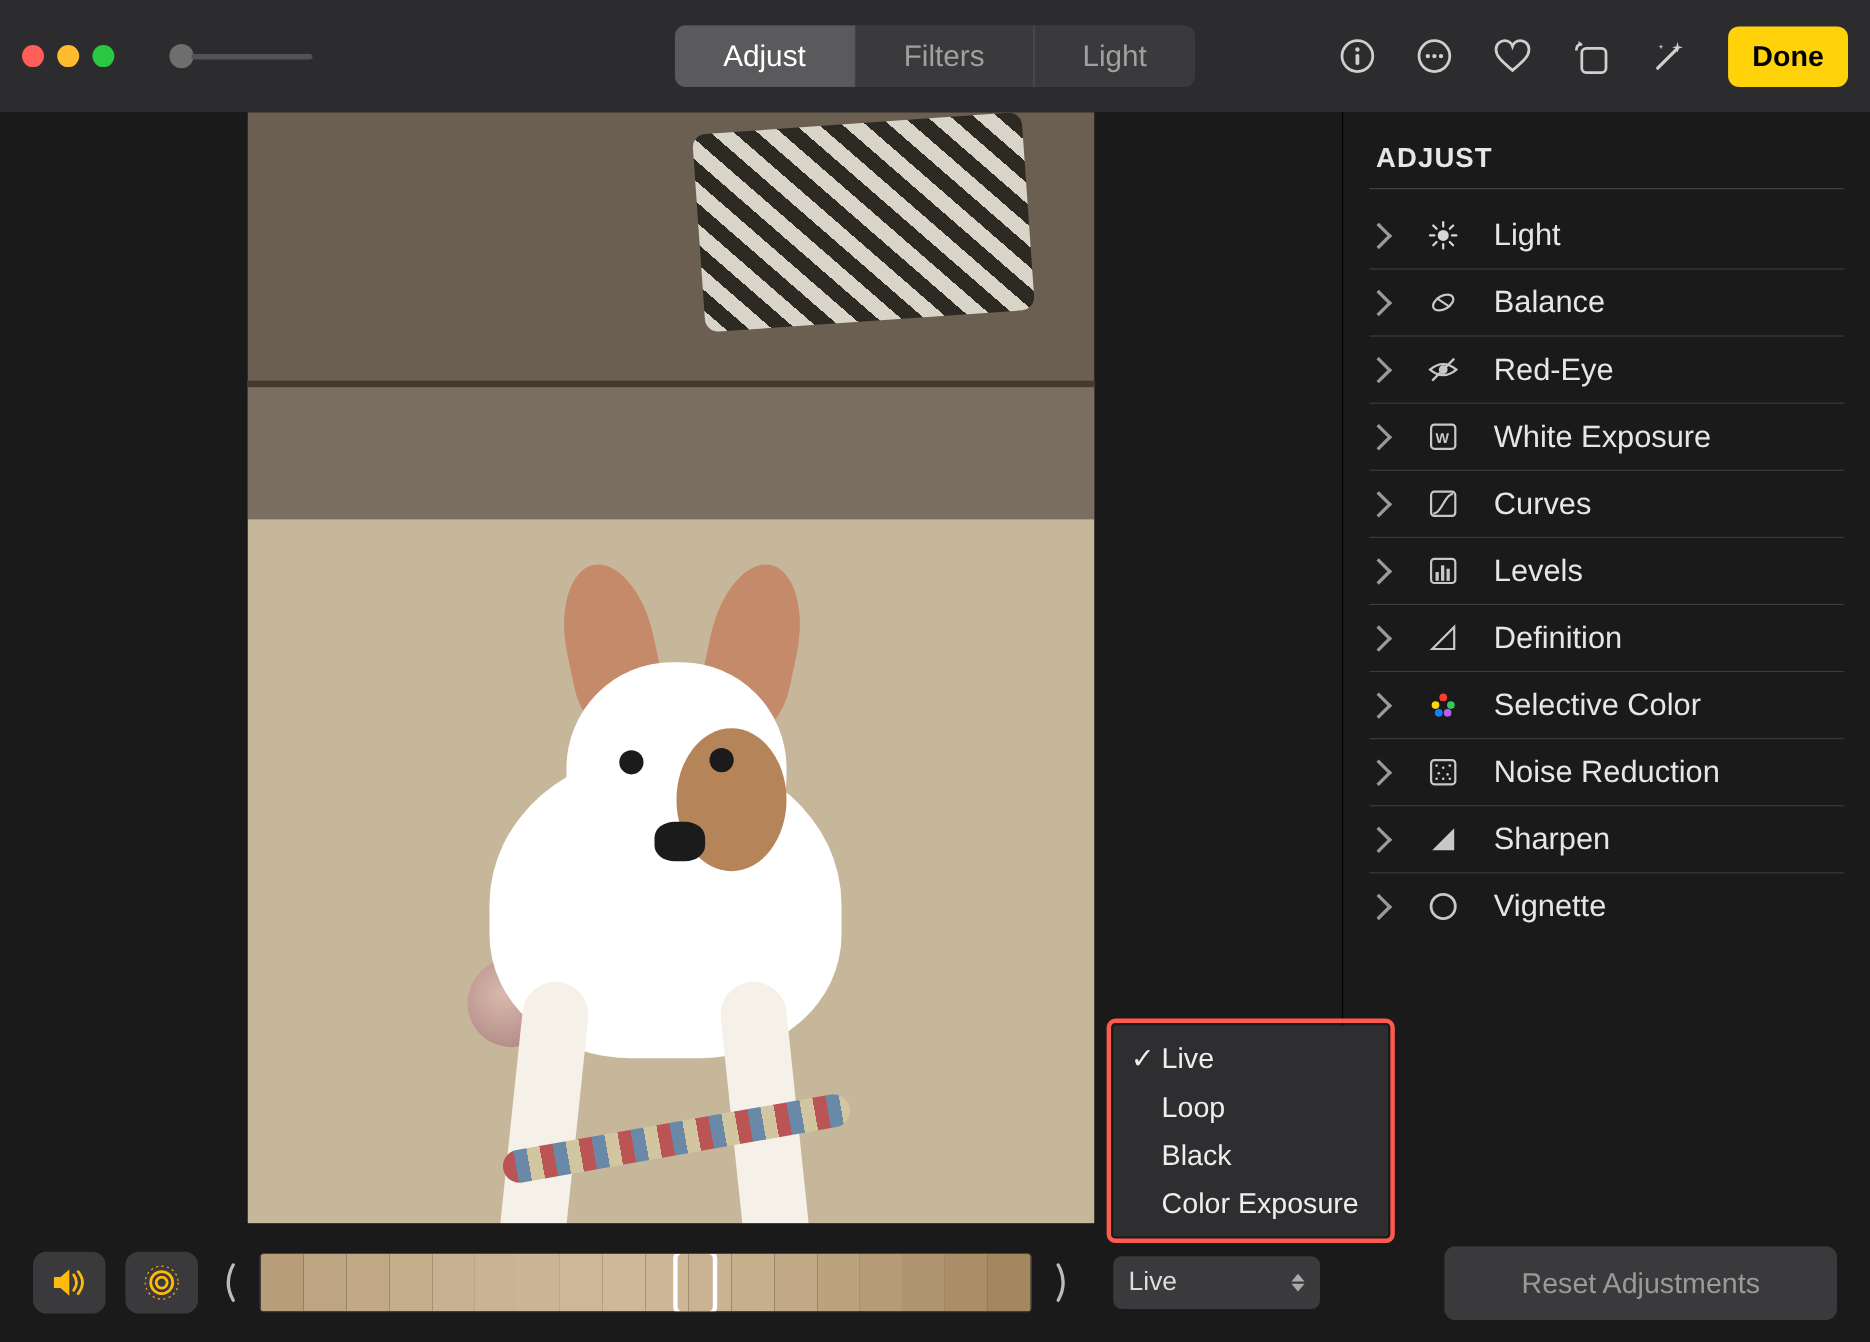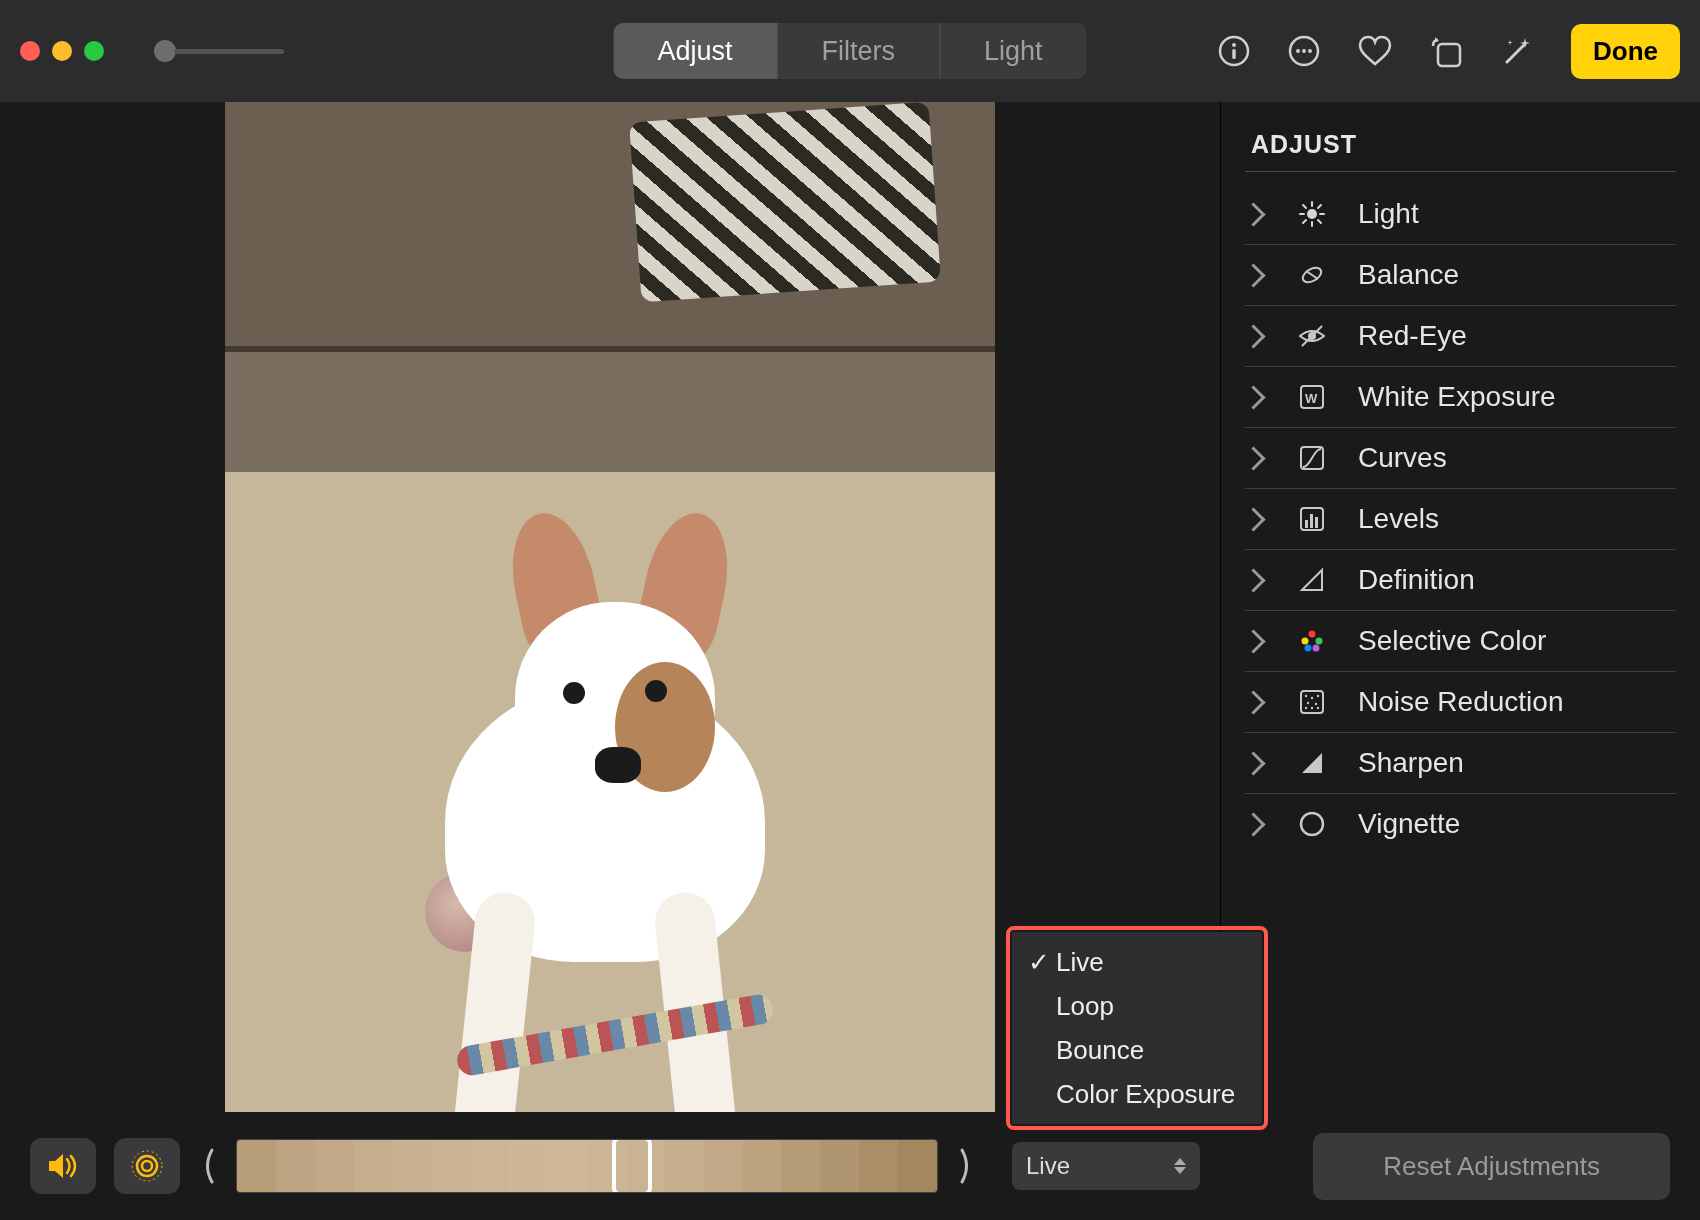--- a/index.html
+++ b/index.html
@@ -347,21 +347,21 @@
       <div class="opt">
           <span class="chk">✓</span>
           <span>Live</span>
         </div>
       <div class="opt">
           <span class="chk"></span>
           <span>Loop</span>
         </div>
       <div class="opt">
           <span class="chk"></span>
-          <span>Bounce</span>
+          <span>Black</span>
         </div>
       <div class="opt">
           <span class="chk"></span>
           <span>Color Exposure</span>
         </div>
     </div>
   </div>
 
   <div class="reset">Reset Adjustments</div>
 </div>

